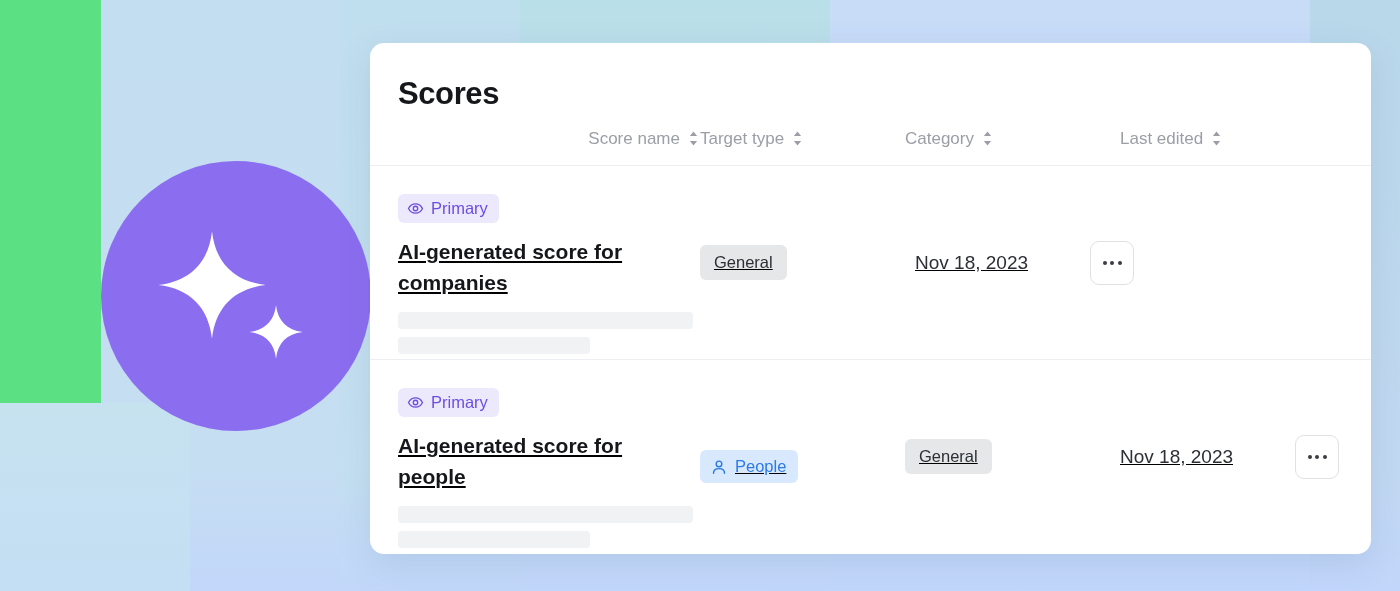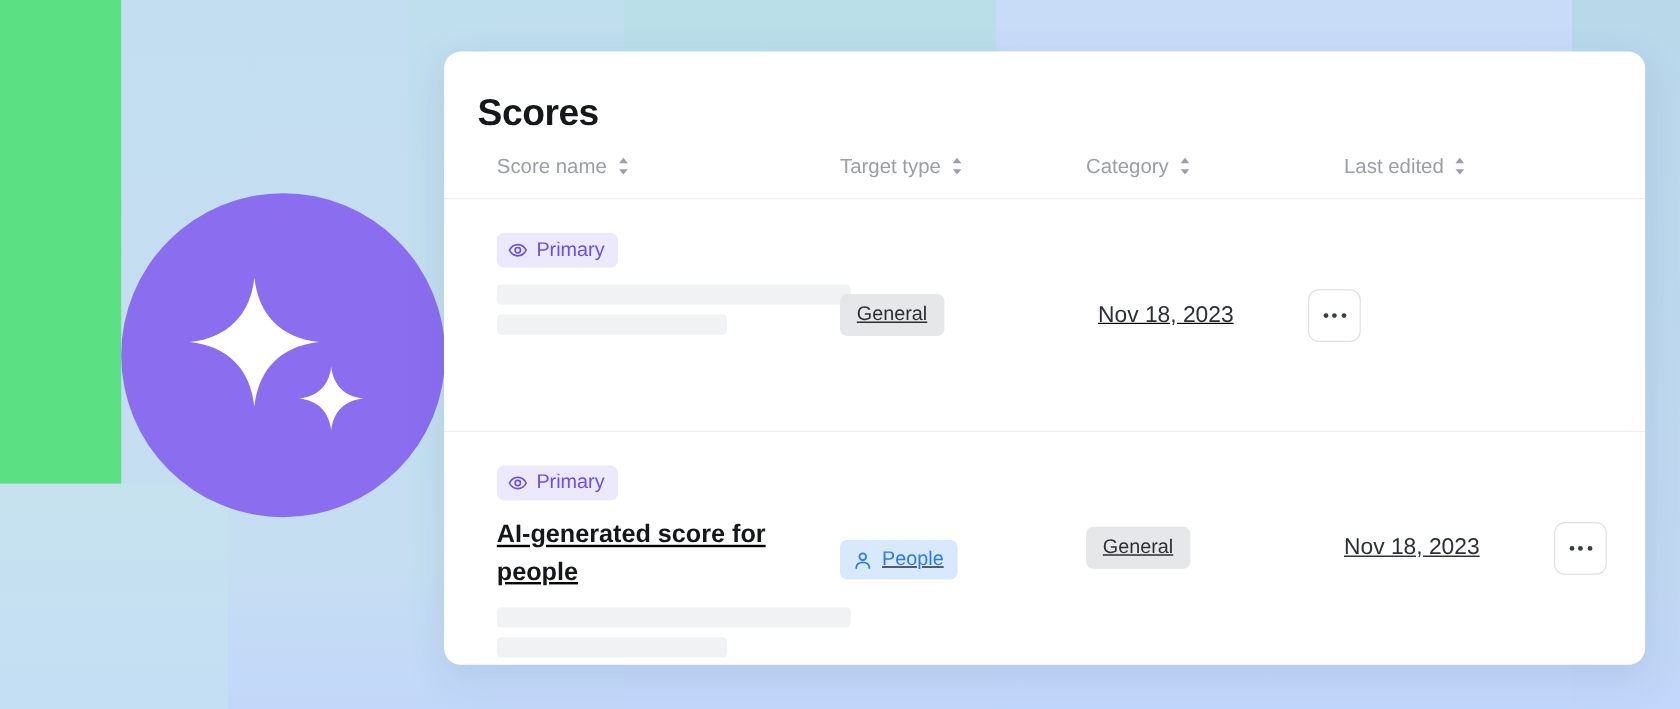--- a/index.html
+++ b/index.html
@@ -144,21 +144,21 @@
     font-size: 25px;
     line-height: 1;
     font-weight: 300;
     position: relative;
     top: -1px;
   }
 
   
   .table { width: 100%; }
 
-  .col-name     { width: 330px; padding-left: 44px; }
+  .col-name     { width: 330px; padding-left: 28px; justify-content: flex-end; }
   .col-target   { width: 205px; }
   .col-category { width: 215px; }
   .col-edited   { width: 175px; }
   .col-actions  { width: 76px; }
 
   .thead-row {
     display: flex;
     align-items: center;
     height: 54px;
     border-bottom: 1px solid #eceef1;
@@ -334,20 +334,21 @@
 
       <div class="trow">
         <div class="td name-cell col-name">
           <span class="badge badge-primary">
             <svg width="17" height="17" viewBox="0 0 20 20" fill="none">
               <path d="M10 4.5c4 0 7 3 8.2 5.5C17 12.5 14 15.5 10 15.5S3 12.5 1.8 10C3 7.5 6 4.5 10 4.5z" stroke="#6d4ee3" stroke-width="1.6"></path>
               <circle cx="10" cy="10" r="2.6" stroke="#6d4ee3" stroke-width="1.6"></circle>
             </svg>
             <span>Primary</span>
           </span>
+          <div class="score-title">AI-generated score for companies</div>
           <div class="skeleton skeleton-1"></div>
           <div class="skeleton skeleton-2"></div>
         </div>
 
 
         <div class="td col-category">
           <span class="badge badge-category">General</span>
         </div>
 
         <div class="td col-edited">

